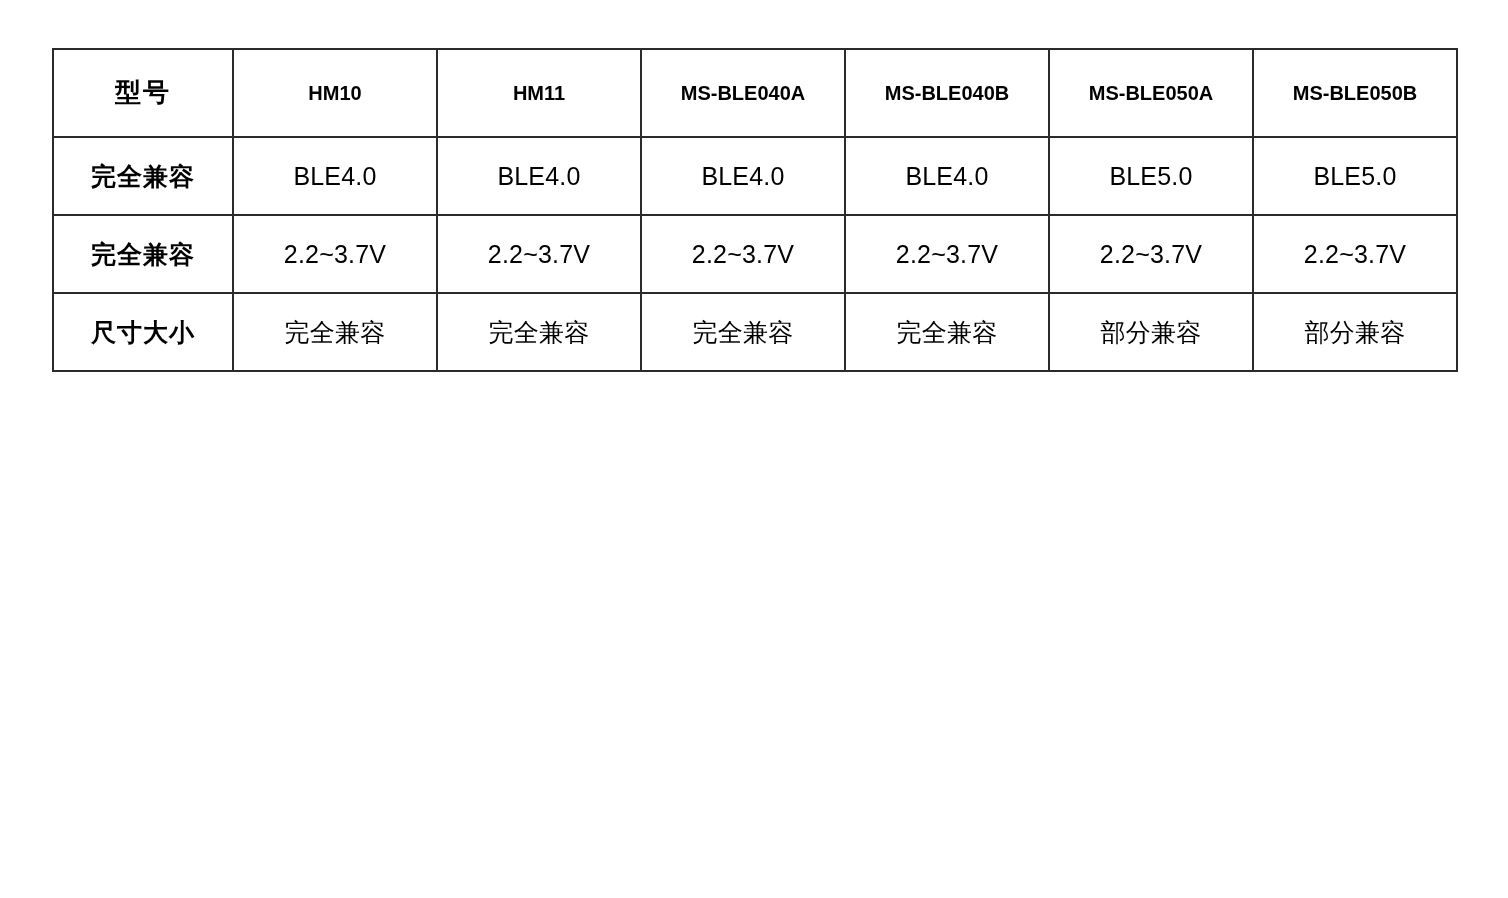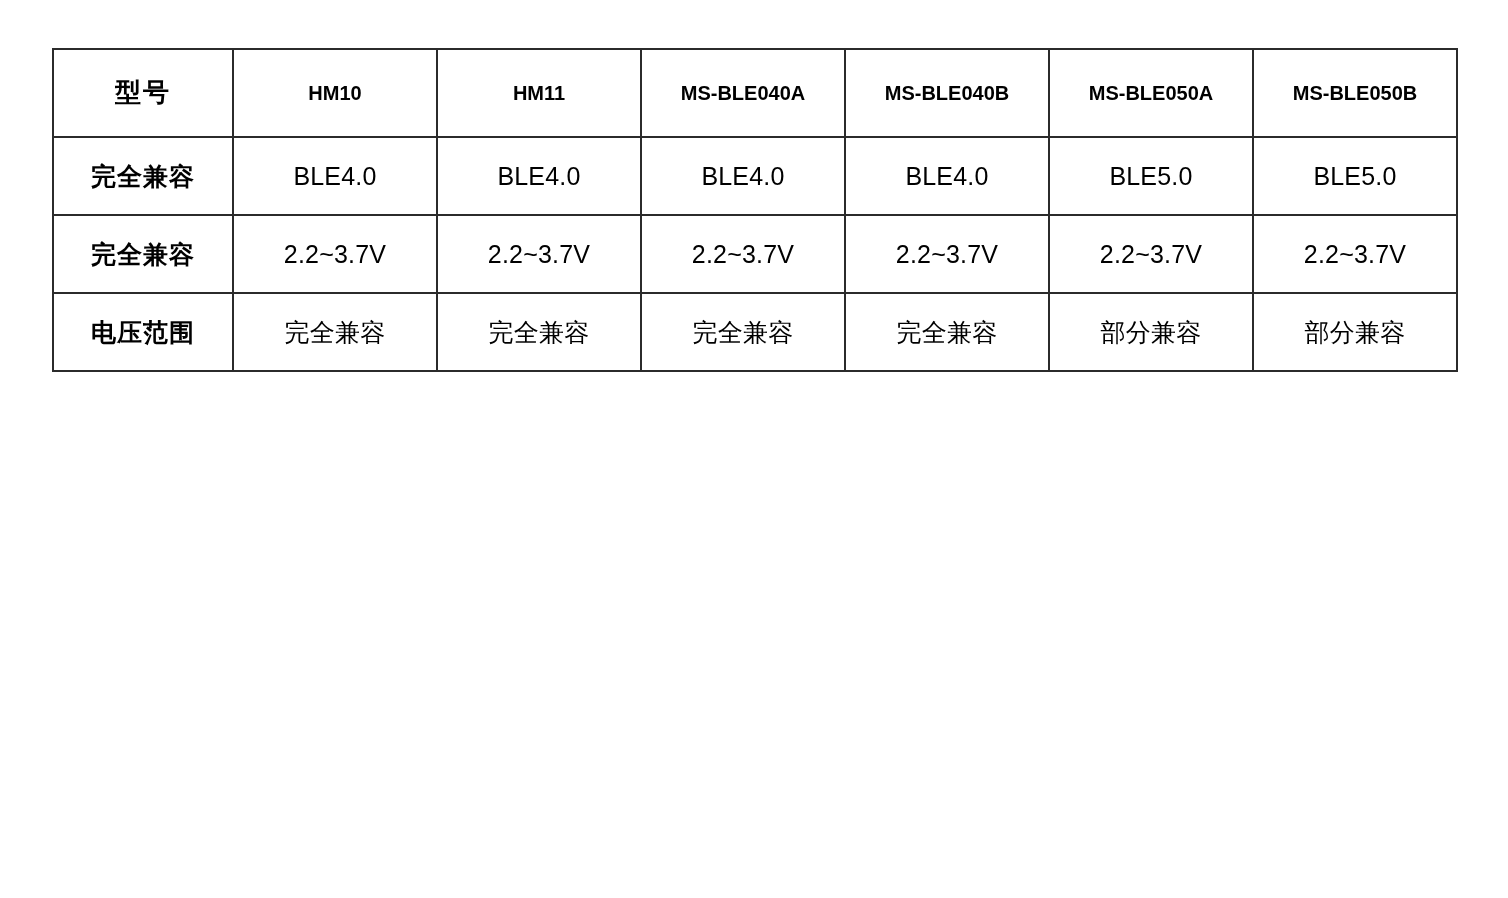--- a/index.html
+++ b/index.html
@@ -103,21 +103,21 @@
         <td>2.2~3.7V</td>
         <td>2.2~3.7V</td>
         <td>2.2~3.7V</td>
         <td>2.2~3.7V</td>
         <td>2.2~3.7V</td>
         <td>2.2~3.7V</td>
       </tr>
 
 
       <tr>
-        <td class="row-label">电压范围</td>
+        <td class="row-label">尺寸大小</td>
         <td>完全兼容</td>
         <td>完全兼容</td>
         <td>完全兼容</td>
         <td>完全兼容</td>
         <td>部分兼容</td>
         <td>部分兼容</td>
       </tr>
 
 
     </tbody>

